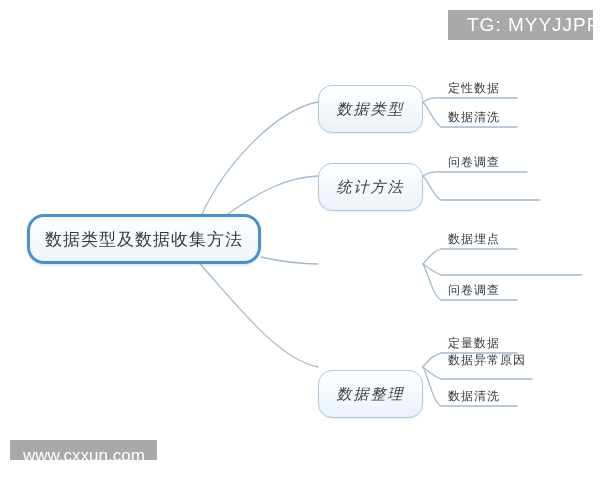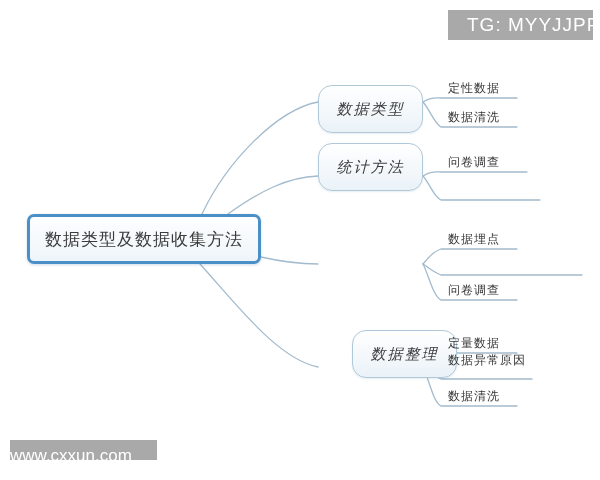--- a/index.html
+++ b/index.html
@@ -22,44 +22,44 @@
     display: flex;
     align-items: center;
     justify-content: center;
     color: #3c3c3c;
     cursor: default;
   }
   .root-node {
     left: 27px; top: 214px;
     width: 234px; height: 50px;
     border: 3px solid #4a90c6;
-    border-radius: 7px;
+    border-radius: 17px;
     background: linear-gradient(180deg, #fdfeff 0%, #eef5fa 100%);
     box-shadow: 0 1px 3px rgba(70,120,160,0.25);
     font-size: 17px;
     letter-spacing: 1px;
     white-space: nowrap;
     font-family: Liberation Serif, serif;
   }
   .branch-node {
     left: 318px;
     width: 105px; height: 48px;
     border: 1px solid #afc8da;
     border-radius: 14px;
     background: linear-gradient(180deg, #ffffff 0%, #eaf2f8 100%);
     box-shadow: 0 1px 2px rgba(100,140,170,0.15);
     font-size: 15px;
     letter-spacing: 2px;
     white-space: nowrap;
     font-style: italic;
   }
   .branch-1 { top: 85px; }
-  .branch-2 { top: 143px; }
+  .branch-2 { top: 163px; }
   .branch-3 { top: 247px; }
-  .branch-4 { top: 330px; margin-left: 34px; }
+  .branch-4 { top: 370px; }
   .leaf {
     position: absolute;
     left: 448px;
     font-size: 12px;
     color: #383838;
     letter-spacing: 1px;
     white-space: nowrap;
     line-height: 16px;
     cursor: default;
   }
@@ -77,21 +77,21 @@
     font-size: 19px;
     line-height: 30px;
     padding-left: 19px;
     letter-spacing: 1px;
   }
   .wm-site {
     left: 10px; top: 440px;
     width: 147px; height: 20px;
     font-size: 17px;
     line-height: 32px;
-    padding-left: 0;
+    padding-left: 13px;
   }
 </style>
 </head>
 <body>
 
 <div id="canvas">
 
   <svg id="edges" viewBox="0 0 600 480" xmlns="http://www.w3.org/2000/svg" fill="none" stroke="#a3bbcd" stroke-width="1.3" stroke-linecap="round">
 
     <path d="M202,214 C226,163 276,110 318,102"></path>

